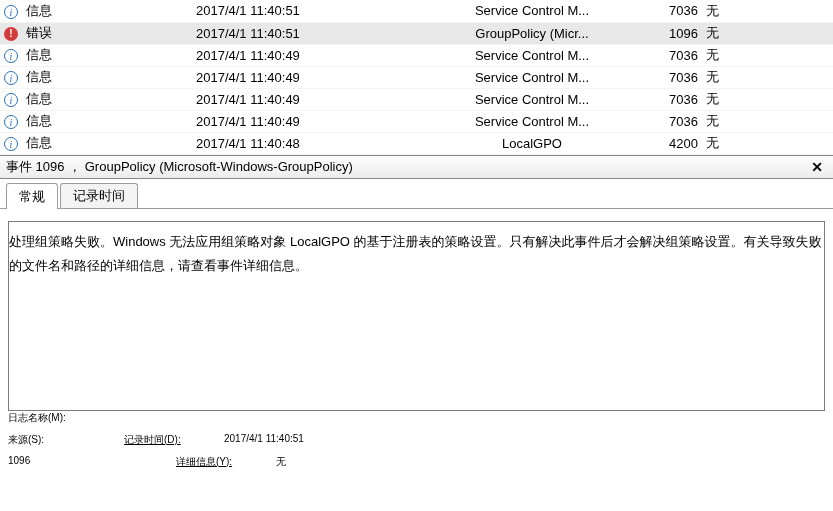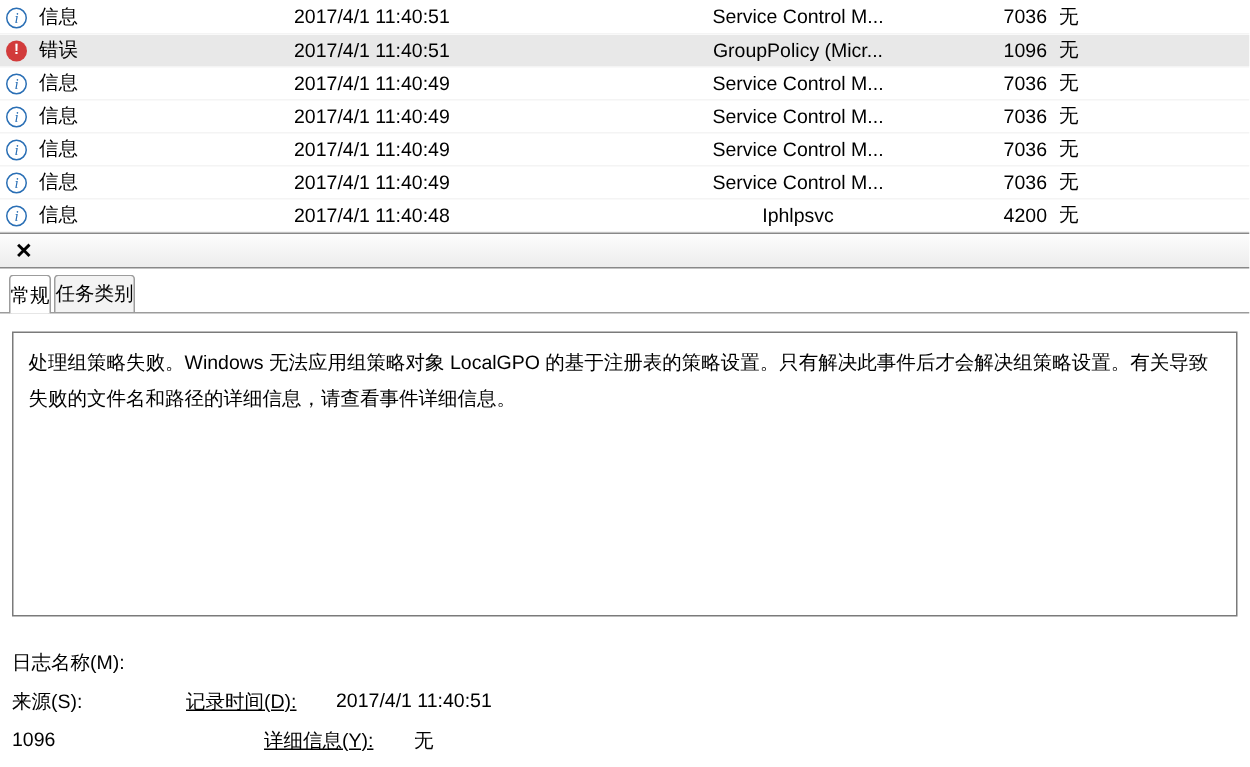--- a/index.html
+++ b/index.html
@@ -51,49 +51,48 @@
   padding: 0 4px;
 }
 .tabs {
   display: flex;
   align-items: flex-end;
   padding: 6px 6px 0 6px;
   border-bottom: 1px solid #9c9c9c;
   height: 30px;
 }
 .tab {
-  padding: 3px 0;
+  padding: 3px 12px;
   border: 1px solid #9c9c9c;
   border-bottom: none;
   margin-right: 2px;
   background: #f3f3f3;
   border-radius: 3px 3px 0 0;
   position: relative;
   cursor: pointer;
 }
 .tab.active {
   background: #fff;
   top: 1px;
   padding-top: 4px;
 }
 .detail-body {
   padding: 12px 8px 8px 8px;
 }
 .desc-box {
   border: 1px solid #7a7a7a;
   background: #fff;
-  padding: 8px 10px;
+  padding: 8px 0;
   height: 190px;
   line-height: 1.85;
   font-size: 13px;
   overflow: hidden;
 }
 .props {
-  margin-top: 22px;
-  font-size: 13px;
+  font-size: 10px;
 }
 .props-row {
   display: flex;
   margin-bottom: 8px;
 }
 .prop-label { width: 116px; }
 .prop-value { width: 168px; white-space: nowrap; overflow: hidden;}
 .prop-label2 { width: 100px; text-decoration: underline; }
 .prop-value2 { }
 .info-icon {
@@ -173,34 +172,35 @@
         <td class="col-level">信息</td>
         <td class="col-time">2017/4/1 11:40:49</td>
         <td class="col-source">Service Control M...</td>
         <td class="col-id">7036</td>
         <td class="col-cat">无</td>
       </tr>
       <tr>
         <td class="icon-cell"><span class="info-icon">i</span></td>
         <td class="col-level">信息</td>
         <td class="col-time">2017/4/1 11:40:48</td>
-        <td class="col-source">Iphlpsvc</td>
+        <td class="col-source">LocalGPO</td>
         <td class="col-id">4200</td>
         <td class="col-cat">无</td>
       </tr>
     </tbody>
 </table>
 
 <div class="detail-header">
+  <span class="title">事件 1096 ， GroupPolicy (Microsoft-Windows-GroupPolicy)</span>
   <span class="close-btn">✕</span>
 </div>
 
 <div class="tabs">
   <div class="tab active">常规</div>
-  <div class="tab">任务类别</div>
+  <div class="tab">记录时间</div>
 </div>
 
 <div class="detail-body">
   <div class="desc-box">处理组策略失败。Windows 无法应用组策略对象 LocalGPO 的基于注册表的策略设置。只有解决此事件后才会解决组策略设置。有关导致失败的文件名和路径的详细信息，请查看事件详细信息。</div>
 
   <div class="props">
     <div class="props-row">
       <span class="prop-label">日志名称(M):</span>
     </div>
     <div class="props-row">

